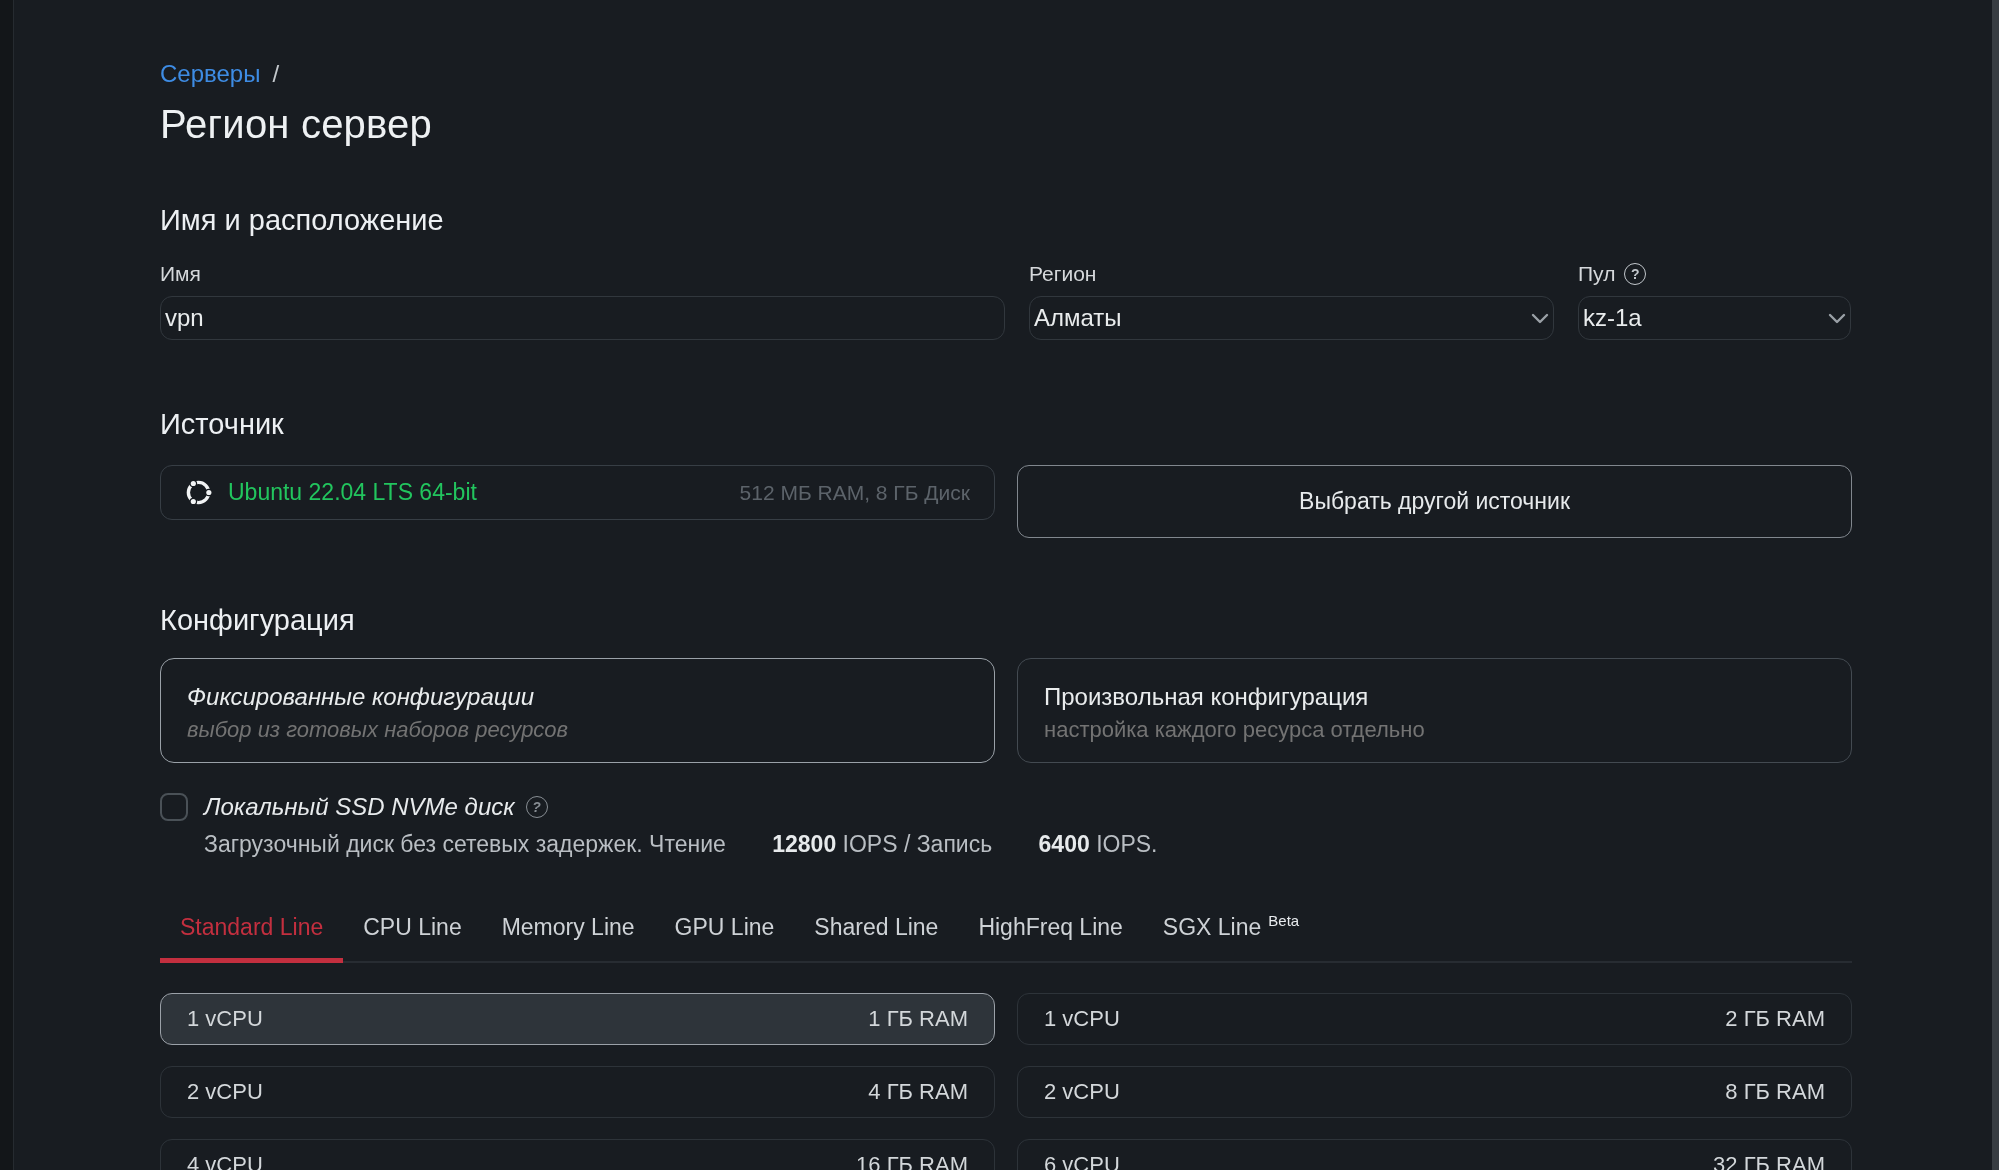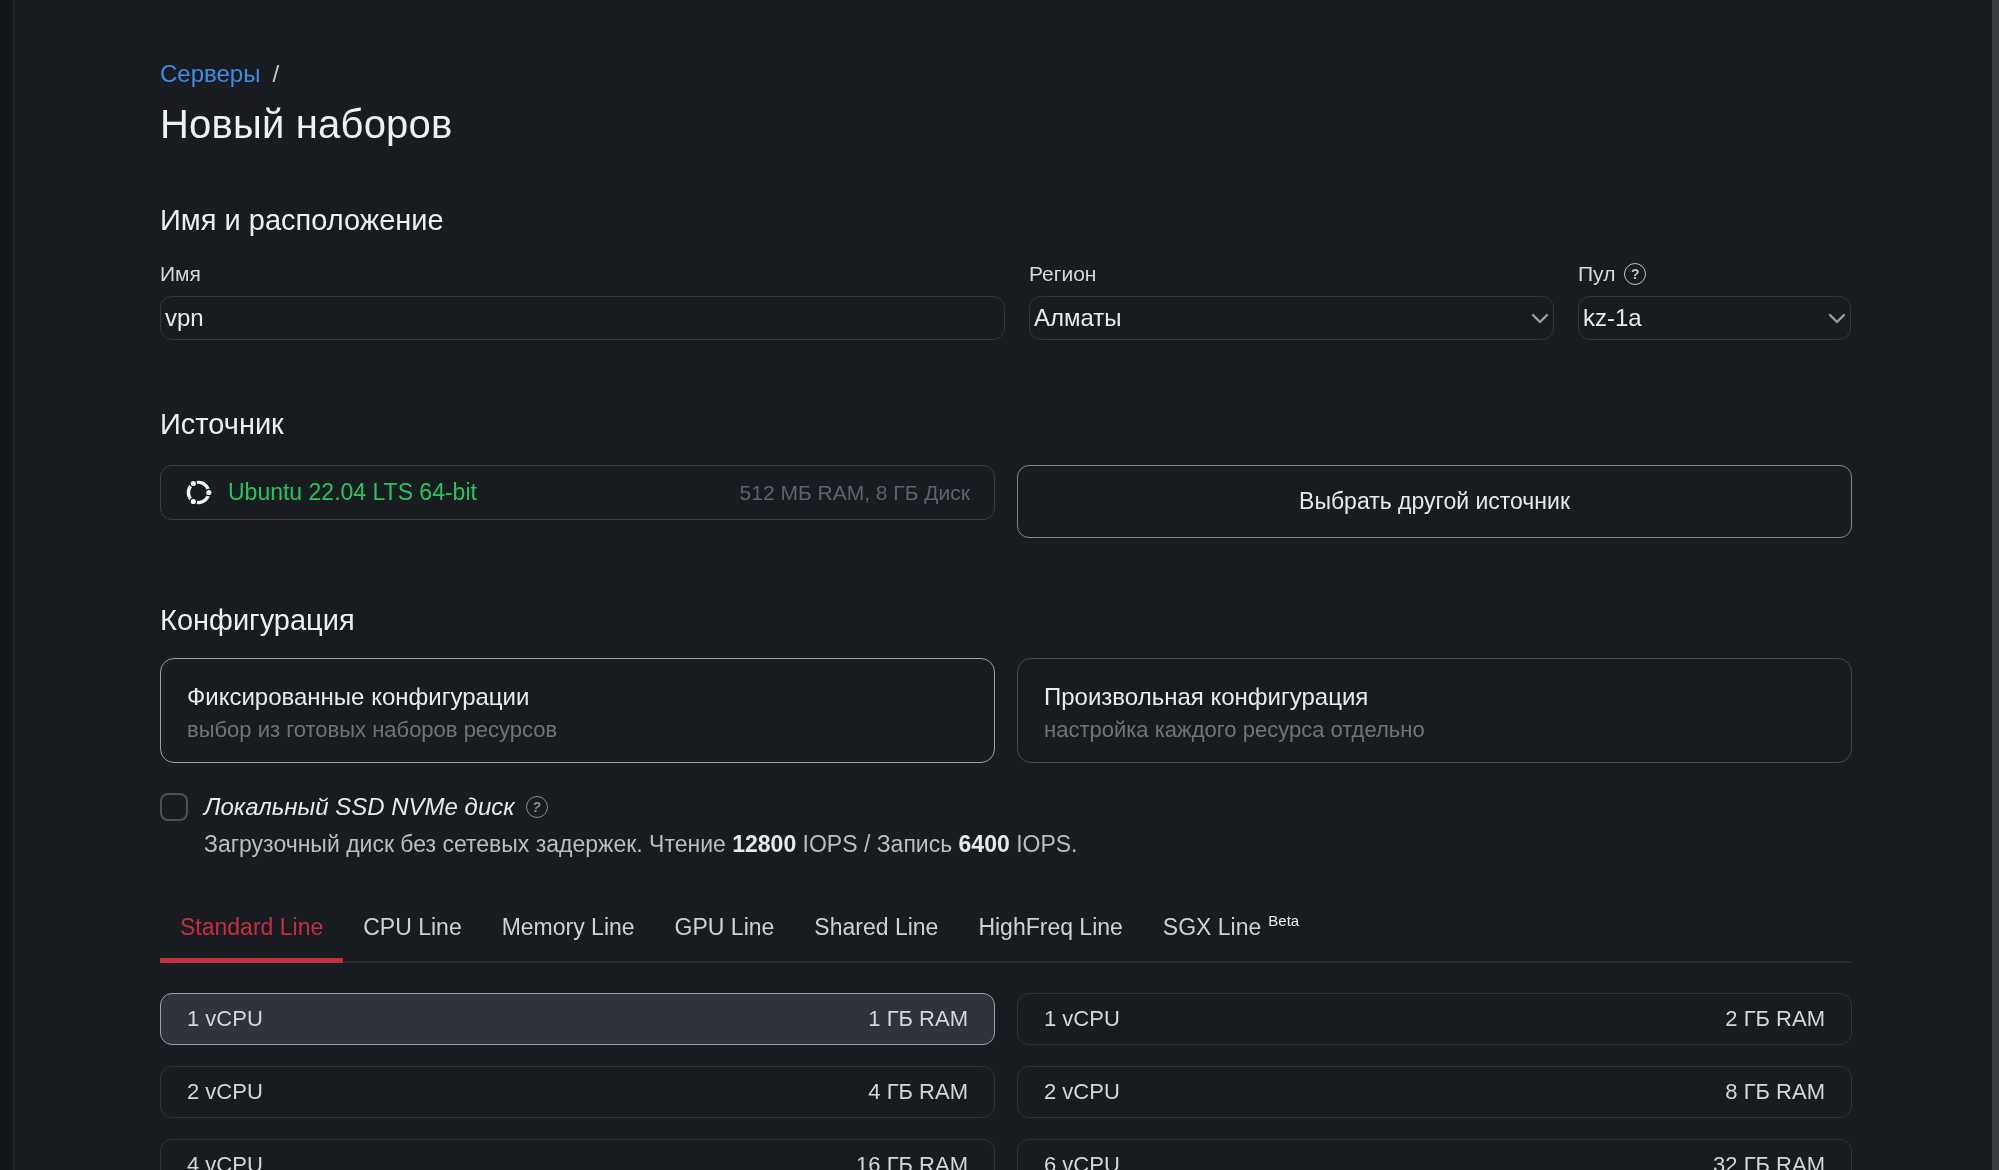--- a/index.html
+++ b/index.html
@@ -71,35 +71,35 @@
     font-size:23px; color:#e7eaec; cursor:pointer; width:100%;
     font-family:"Liberation Sans", sans-serif;
   }
 
   
   .config-row { margin-top:20px; display:grid; grid-template-columns:1fr 1fr; column-gap:22px; }
   .config-card {
     height:105px; border-radius:14px; padding:23px 26px; cursor:pointer;
     border:1.5px solid #434a51;
   }
-  .config-card.selected { border-color:#9aa1a8; }
+  .config-card.selected { border-color:#9aa1a8;font-style:italic; }
   .config-card .cfg-title { font-size:24px; line-height:30px; color:#e9eced; }
   .config-card .cfg-sub { font-size:22px; line-height:28px; color:#737373; margin-top:4px; }
 
   
   .ssd-row { margin-top:29px; display:flex; }
   .checkbox {
     width:28px; height:28px; border:2px solid #4a5157; border-radius:8px;
     flex:0 0 auto; cursor:pointer; margin-top:1px;
   }
   .ssd-texts { margin-left:16px; }
   .ssd-label-line { display:flex; align-items:center; font-size:24px; line-height:30px; color:#e8ebed;font-style:italic; }
   .ssd-label-line .q-icon { color:#878d93; margin-left:11px; }
   .ssd-desc { margin-top:8px; font-size:23px; line-height:28px; color:#b9bec3; }
-  .ssd-desc b { color:#e7eaec; font-weight:700; }
+  .ssd-desc b { color:#e7eaec; font-weight:700;margin-left:40px; }
 
   
   .tabbar { margin-top:49px; display:flex; border-bottom:2px solid #272c32; }
   .tab {
     height:56px; display:flex; align-items:flex-start; padding:7px 20px 0 20px;
     font-size:23px; color:#ced2d6; cursor:pointer;
     border-bottom:5px solid transparent; margin-bottom:-2px;
     white-space:nowrap;
   }
   .tab.active { color:#c32f3f; border-bottom-color:#c32f3f; }
@@ -116,21 +116,21 @@
 </style>
 </head>
 <body>
 
 <div class="stage">
   <div class="content">
 
     <div class="breadcrumb">
       <a>Серверы</a><span class="sep">/</span>
     </div>
-    <h1>Новый наборов</h1>
+    <h1>Регион сервер</h1>
 
     <div class="h2 sec1">Имя и расположение</div>
 
     <div class="fields-row">
       <div class="field">
         <div class="field-label">Имя</div>
         <input class="control" value="vpn" style="">
       </div>
       <div class="field">
         <div class="field-label">Регион</div>

